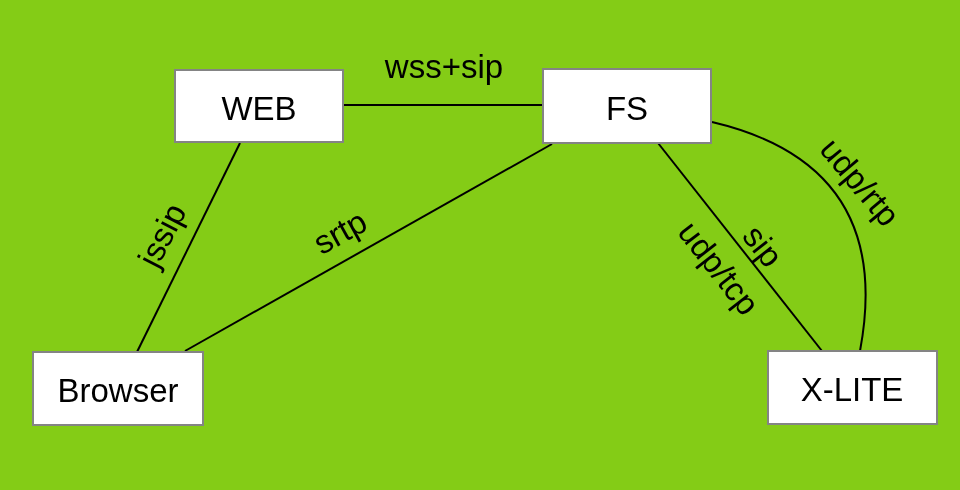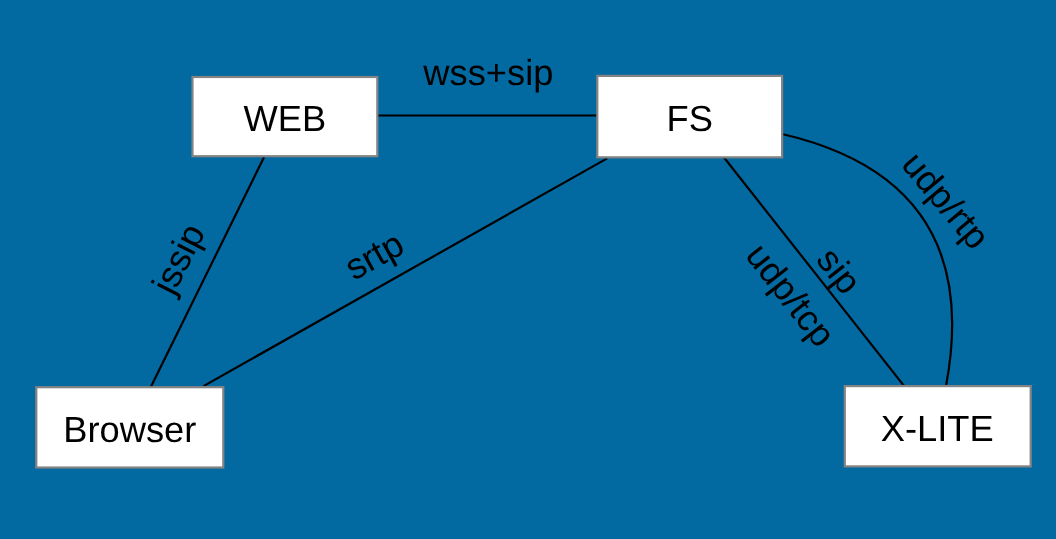--- a/index.html
+++ b/index.html
@@ -4,21 +4,21 @@
 <style>
   html, body {
     margin: 0;
     padding: 0;
     background: #ffffff;
   }
   .canvas {
     position: relative;
     width: 960px;
     height: 490px;
-    background: #0369a1;
+    background: #84cc16;
     overflow: hidden;
     font-family: "Liberation Sans", sans-serif;
   }
   svg text {
     font-family: "Liberation Sans", sans-serif;
     font-size: 33px;
     fill: #000000;
   }
   svg .node-box {
     fill: #ffffff;

